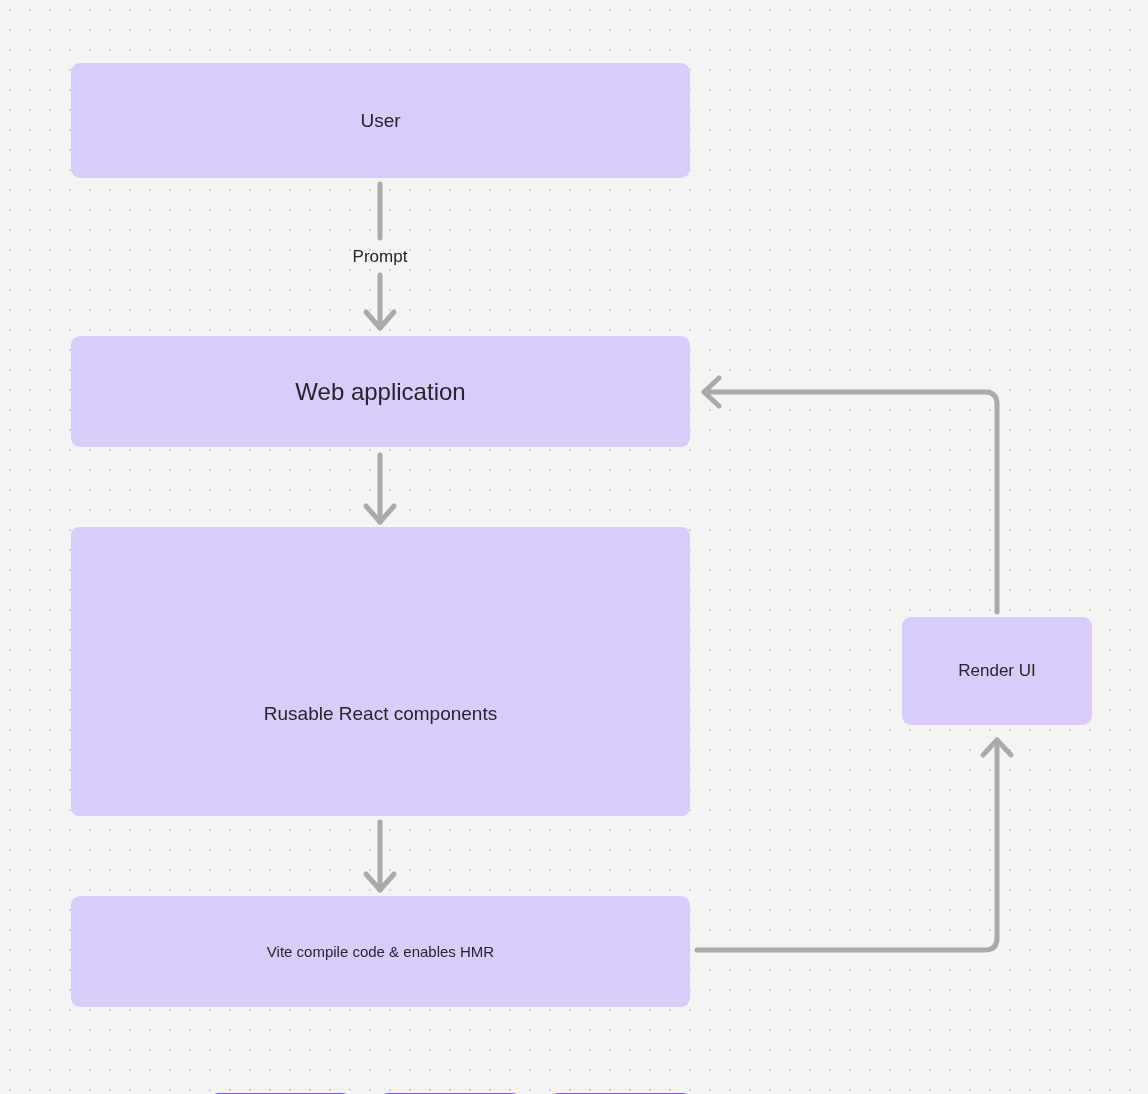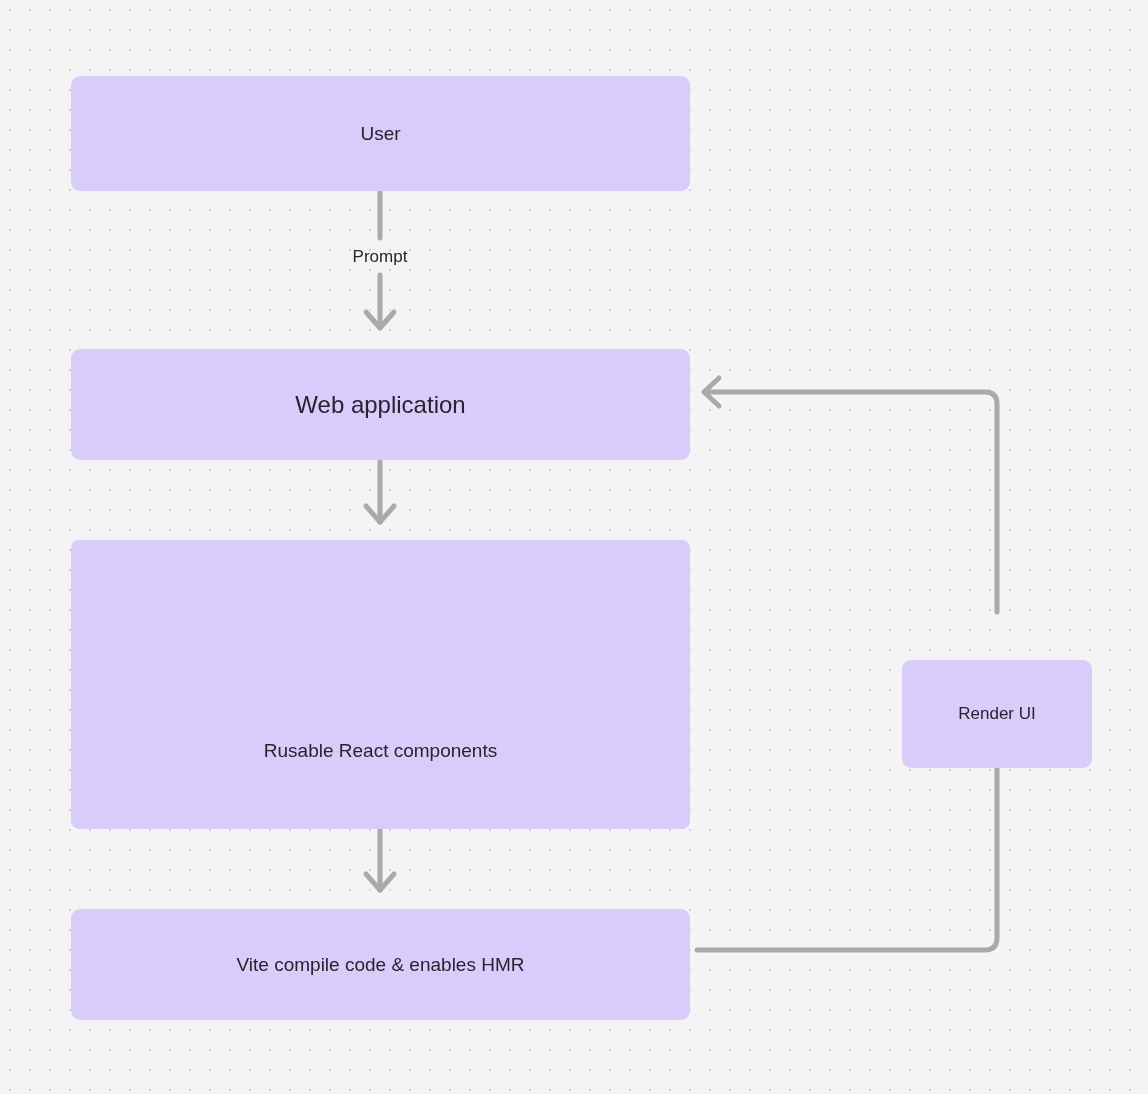--- a/index.html
+++ b/index.html
@@ -26,49 +26,48 @@
     box-sizing: border-box;
     display: flex;
     align-items: center;
     justify-content: center;
     text-align: center;
     color: #26242e;
   }
   .node-lavender {
     background: #d9ccfa;
     border-radius: 9px;
-    margin-top: 13px;
   }
   .node-violet {
     background: #7c4df5;
     color: #ffffff;
     border-radius: 11px;
     line-height: 1.32;
   }
   .node-label {
     display: block;
     white-space: pre-line;
     padding: 0 6px;
   }
 
   
   #node-user        { left: 71px;  top: 63px;  width: 619px; height: 115px; font-size: 19px; }
   #node-webapp      { left: 71px;  top: 336px; width: 619px; height: 111px; font-size: 24px; }
   #node-components  { left: 71px;  top: 527px; width: 619px; height: 289px;
                       display: block; border-radius: 8px; }
-  #node-vite        { left: 71px;  top: 896px; width: 619px; height: 111px; font-size: 19px; }
-  #node-render      { left: 902px; top: 647px; width: 190px; height: 108px; font-size: 17px; }
+  #node-vite        { left: 71px;  top: 896px; width: 619px; height: 111px; font-size: 15px; }
+  #node-render      { left: 902px; top: 617px; width: 190px; height: 108px; font-size: 17px; }
 
   #node-html { left: 137px; top: 566px; width: 145px; height: 104px; font-size: 17px; }
   #node-css  { left: 307px; top: 566px; width: 145px; height: 104px; font-size: 17px; }
   #node-js   { left: 477px; top: 566px; width: 145px; height: 104px; font-size: 17px; }
 
   #components-caption {
     position: absolute;
-    left: 0; right: 0; top: 200px;
+    left: 0; right: 0; top: 176px;
     text-align: center;
     font-size: 19px;
     color: #26242e;
   }
 
   
   .conn {
     position: absolute;
     left: 0; top: 0;
     width: 1148px; height: 1094px;

